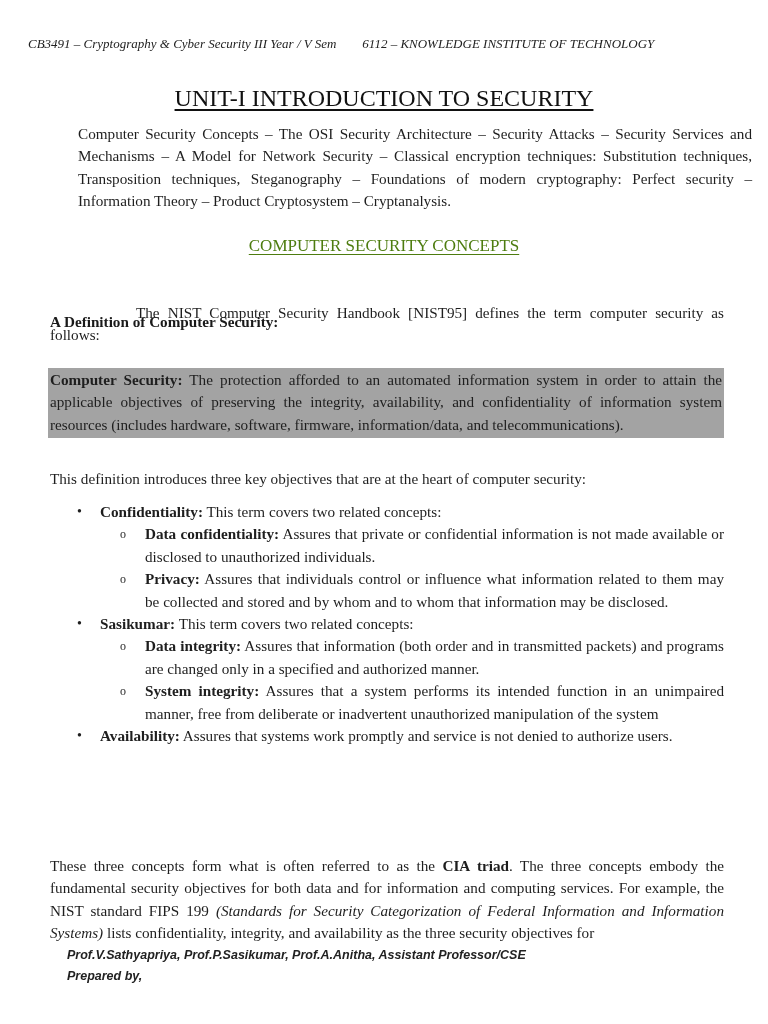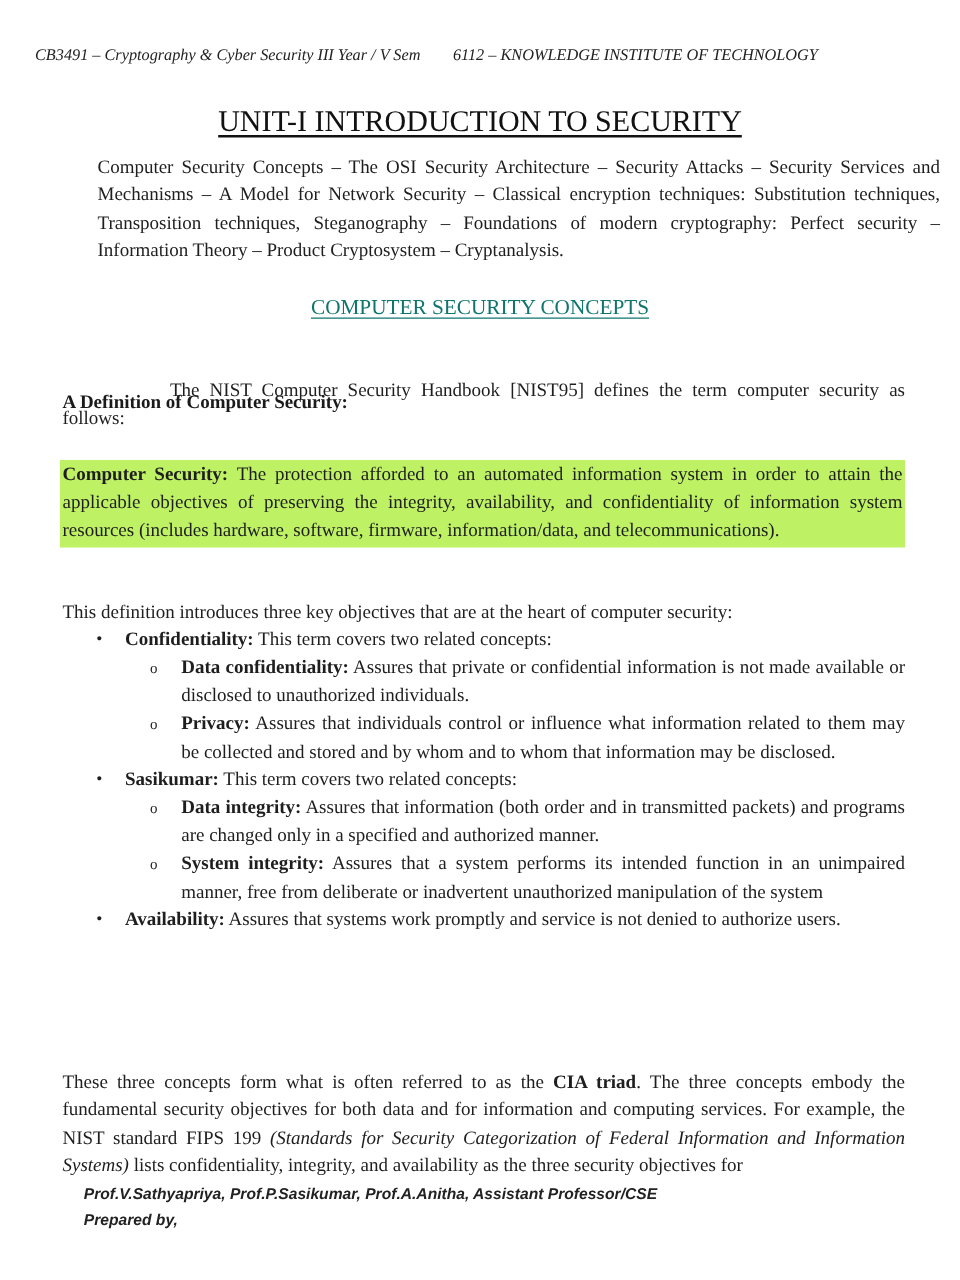--- a/index.html
+++ b/index.html
@@ -58,21 +58,21 @@
       width: 674px;
       margin-left: 28px;
     }
     .section-heading {
       position: absolute;
       top: 236px;
       left: 0; right: 0;
       text-align: center;
       font-family: "Liberation Serif", serif;
       font-size: 17px;
-      color: #0f766e;
+      color: #4d7c0f;
       text-decoration: underline;
       text-underline-offset: 3px;
     }
     .def-heading {
       position: absolute;
       top: 281px;
       left: 50px;
       font-family: "Liberation Serif", serif;
       font-weight: bold;
       font-size: 15.2px;
@@ -83,27 +83,27 @@
       top: 302px;
       left: 50px;
       width: 674px;
     }
     .def-intro .indent { display: inline-block; width: 86px; }
     .definition-box {
       position: absolute;
       top: 368px;
       left: 48px;
       width: 676px;
-      background: #bef264;
+      background: #a3a3a3;
       padding: 1px 2px 2px 2px;
       box-sizing: border-box;
     }
     .objectives-intro {
       position: absolute;
-      top: 479px;
+      top: 468px;
       left: 50px;
       width: 674px;
     }
     .list {
       position: absolute;
       left: 50px;
       width: 674px;
     }
     .bullet {
       position: relative;

